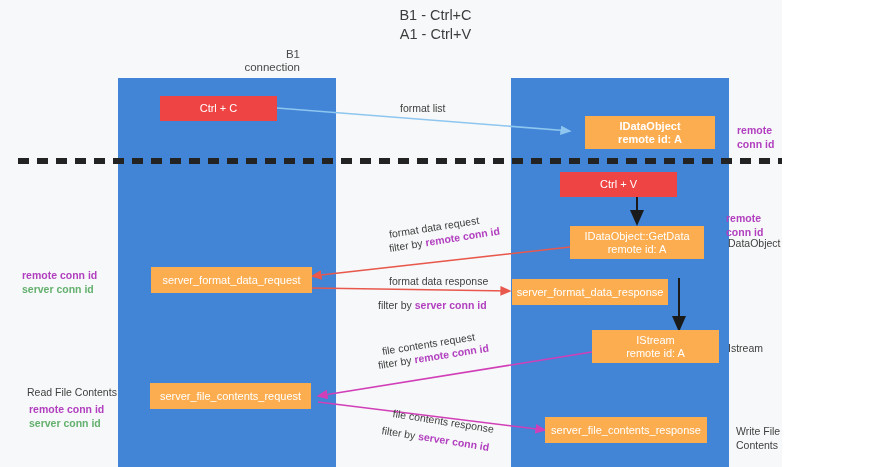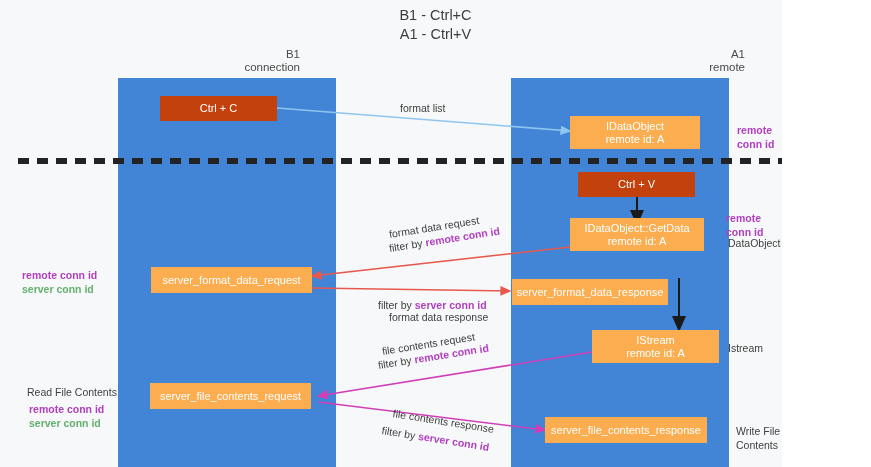--- a/index.html
+++ b/index.html
@@ -51,21 +51,21 @@
     flex-direction: column;
     align-items: center;
     justify-content: center;
     color: #ffffff;
     font-size: 11px;
     line-height: 13px;
     text-align: center;
     white-space: pre-line;
     z-index: 3;
   }
-  .node.green { background: #c2410c; }
+  .node.green { background: #ef4444; }
   .node.orange { background: #fbad50; }
   .edge-label {
     position: absolute;
     font-size: 10.5px;
     color: #3f3f3f;
     line-height: 14px;
     white-space: nowrap;
     z-index: 4;
   }
   .edge-label.rot-neg {
@@ -93,22 +93,20 @@
 </head>
 <body>
 
 <div id="canvas">
 
   <div class="title" style="top:6px;">B1 - Ctrl+C
 A1 - Ctrl+V</div>
 
   <div class="lane-header" style="left:140px; top:48px; width:160px;">B1
 connection</div>
-  <div class="lane-header" style="left:545px; top:48px; width:200px;">A1
-remote</div>
 
   <div class="lane" style="left:118px; top:78px; width:218px; height:389px;"></div>
   <div class="lane" style="left:511px; top:78px; width:218px; height:389px;"></div>
 
   <svg id="svg-layer" viewBox="0 0 871 467">
     <defs>
       <marker id="ar-blue" markerWidth="7" markerHeight="7" refX="6" refY="3" orient="auto">
         <path d="M0,0 L7,3 L0,6 z" fill="#8ec6f0"></path>
       </marker>
       <marker id="ar-red" markerWidth="7" markerHeight="7" refX="6" refY="3" orient="auto">
@@ -134,47 +132,47 @@
 
     <line x1="679" y1="278" x2="679" y2="328" stroke="#1a1a1a" stroke-width="2" marker-end="url(#ar-blk)"></line>
 
     <line x1="592" y1="352" x2="318" y2="396" stroke="#d13fb8" stroke-width="1.6" marker-end="url(#ar-mag)"></line>
 
     <line x1="318" y1="402" x2="545" y2="430" stroke="#d13fb8" stroke-width="1.6" marker-end="url(#ar-mag)"></line>
   </svg>
 
   <div class="node green" style="left:160px; top:96px; width:117px; height:25px;">Ctrl + C</div>
 
-  <div class="node orange" style="left:570px; top:116px; width:130px; height:33px;">IDataObject
+  <div class="node orange" style="left:585px; top:116px; width:130px; height:33px;font-weight:bold;">IDataObject
 remote id: A</div>
 
-  <div class="node green" style="left:578px; top:172px; width:117px; height:25px;text-align:center;">Ctrl + V</div>
-
-  <div class="node orange" style="left:570px; top:218px; width:134px; height:33px;">IDataObject::GetData
+  <div class="node green" style="left:560px; top:172px; width:117px; height:25px;text-align:center;">Ctrl + V</div>
+
+  <div class="node orange" style="left:570px; top:226px; width:134px; height:33px;">IDataObject::GetData
 remote id: A</div>
 
   <div class="node orange" style="left:512px; top:279px; width:156px; height:26px;">server_format_data_response</div>
 
   <div class="node orange" style="left:151px; top:267px; width:161px; height:26px;">server_format_data_request</div>
 
   <div class="node orange" style="left:592px; top:330px; width:127px; height:33px;">IStream
 remote id: A</div>
 
   <div class="node orange" style="left:545px; top:417px; width:162px; height:26px;">server_file_contents_response</div>
 
   <div class="node orange" style="left:150px; top:383px; width:161px; height:26px;">server_file_contents_request</div>
 
   <div class="edge-label" style="left:400px; top:101px;">format list</div>
 
   <div class="edge-label rot-neg" style="left:389px; top:227px;">format data request</div>
   <div class="edge-label rot-neg" style="left:389px; top:241px;">
     <span>filter by </span><span class="hl-purple">remote conn id</span>
   </div>
 
-  <div class="edge-label" style="left:389px; top:274px;margin-top:36px;">format data response</div>
+  <div class="edge-label" style="left:389px; top:274px;">format data response</div>
   <div class="edge-label" style="left:378px; top:298px;">
     <span>filter by </span><span class="hl-purple">server conn id</span>
   </div>
 
   <div class="edge-label rot-neg" style="left:382px; top:344px;">file contents request</div>
   <div class="edge-label rot-neg" style="left:378px; top:358px;">
     <span>filter by </span><span class="hl-purple">remote conn id</span>
   </div>
 
   <div class="edge-label rot-pos" style="left:393px; top:406px;">file contents response</div>

